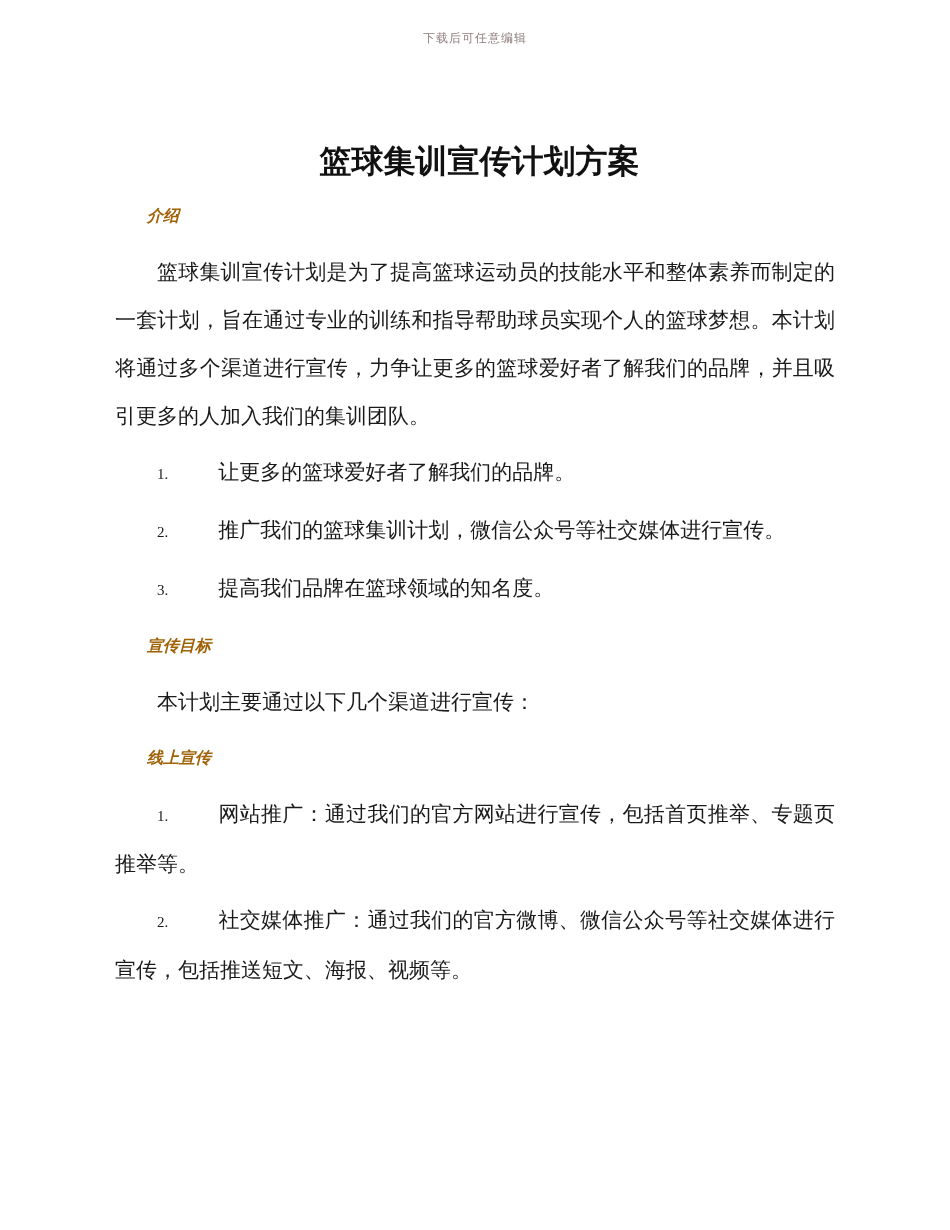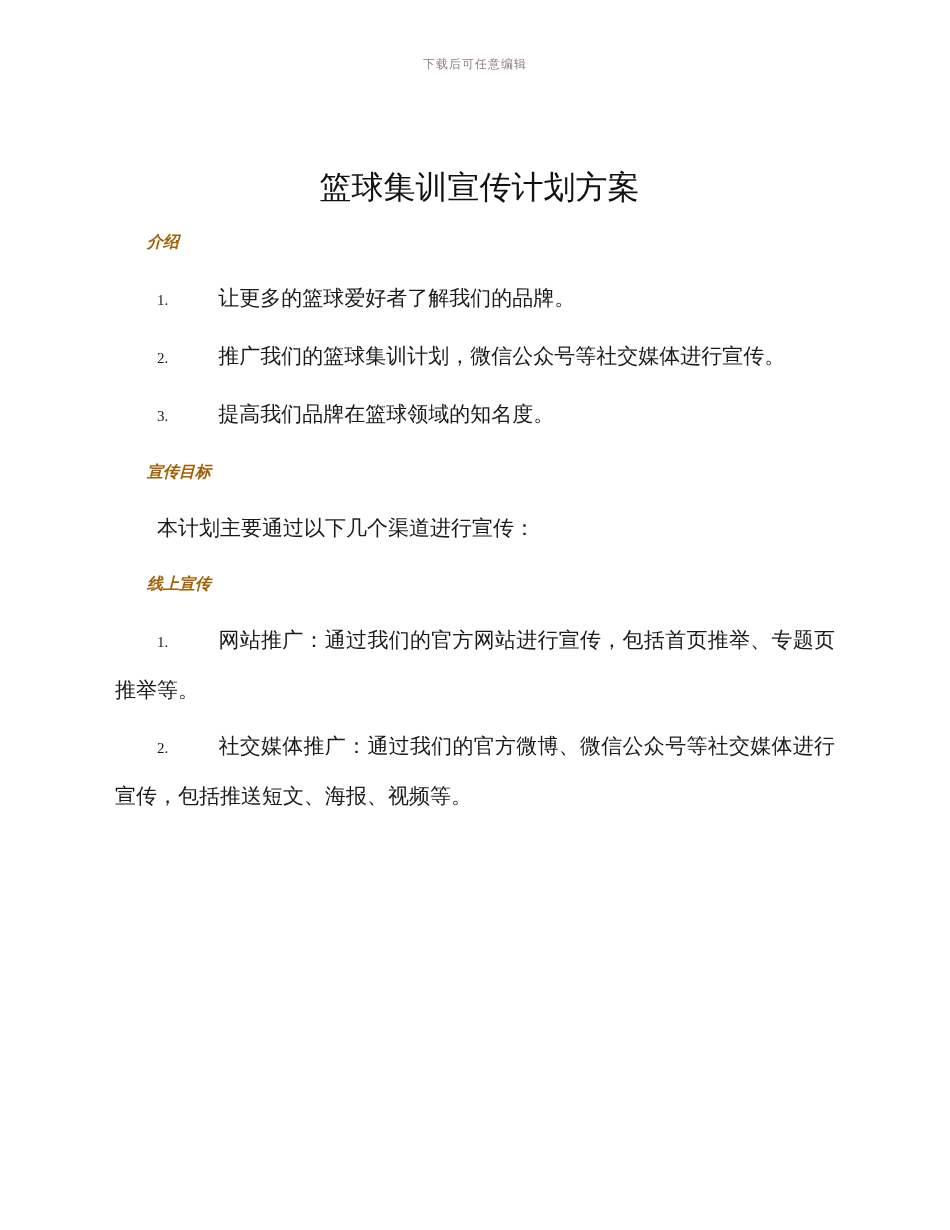--- a/index.html
+++ b/index.html
@@ -11,32 +11,32 @@
     position: relative;
     width: 950px;
     height: 1230px;
     margin: 0 auto;
     background: #ffffff;
     overflow: hidden;
     font-family: "Liberation Sans", "DejaVu Sans", sans-serif;
     color: #1a1a1a;
   }
   .header-note {
-    padding-top: 56px;
+    padding-top: 30px;
     text-align: center;
     font-size: 12px;
     letter-spacing: 1px;
     color: #8f7d7d;
     font-family: "Liberation Serif", "DejaVu Serif", serif;
   }
   .doc-title {
     margin: 92px 0 0 9px;
     text-align: center;
     font-size: 32px;
-    font-weight: 400;
+    font-weight: 700;
     line-height: 1.4;
     color: #111111;
   }
   .content {
     margin: 6px 115px 0 115px;
     font-size: 21px;
     line-height: 48px;
   }
   .section-heading {
     margin: 8px 0;
@@ -69,20 +69,21 @@
 <div class="doc-page">
 
   <div class="header-note">下载后可任意编辑</div>
 
   <h1 class="doc-title">篮球集训宣传计划方案</h1>
 
   <div class="content">
 
     <h2 class="section-heading">介绍</h2>
 
+    <p class="body-para">篮球集训宣传计划是为了提高篮球运动员的技能水平和整体素养而制定的一套计划，旨在通过专业的训练和指导帮助球员实现个人的篮球梦想。本计划将通过多个渠道进行宣传，力争让更多的篮球爱好者了解我们的品牌，并且吸引更多的人加入我们的集训团队。</p>
 
 
 
     <p class="list-item">
       <span class="num">1.</span><span class="item-text">让更多的篮球爱好者了解我们的品牌。</span>
     </p>
 
     <p class="list-item">
       <span class="num">2.</span><span class="item-text">推广我们的篮球集训计划，微信公众号等社交媒体进行宣传。</span>
     </p>

